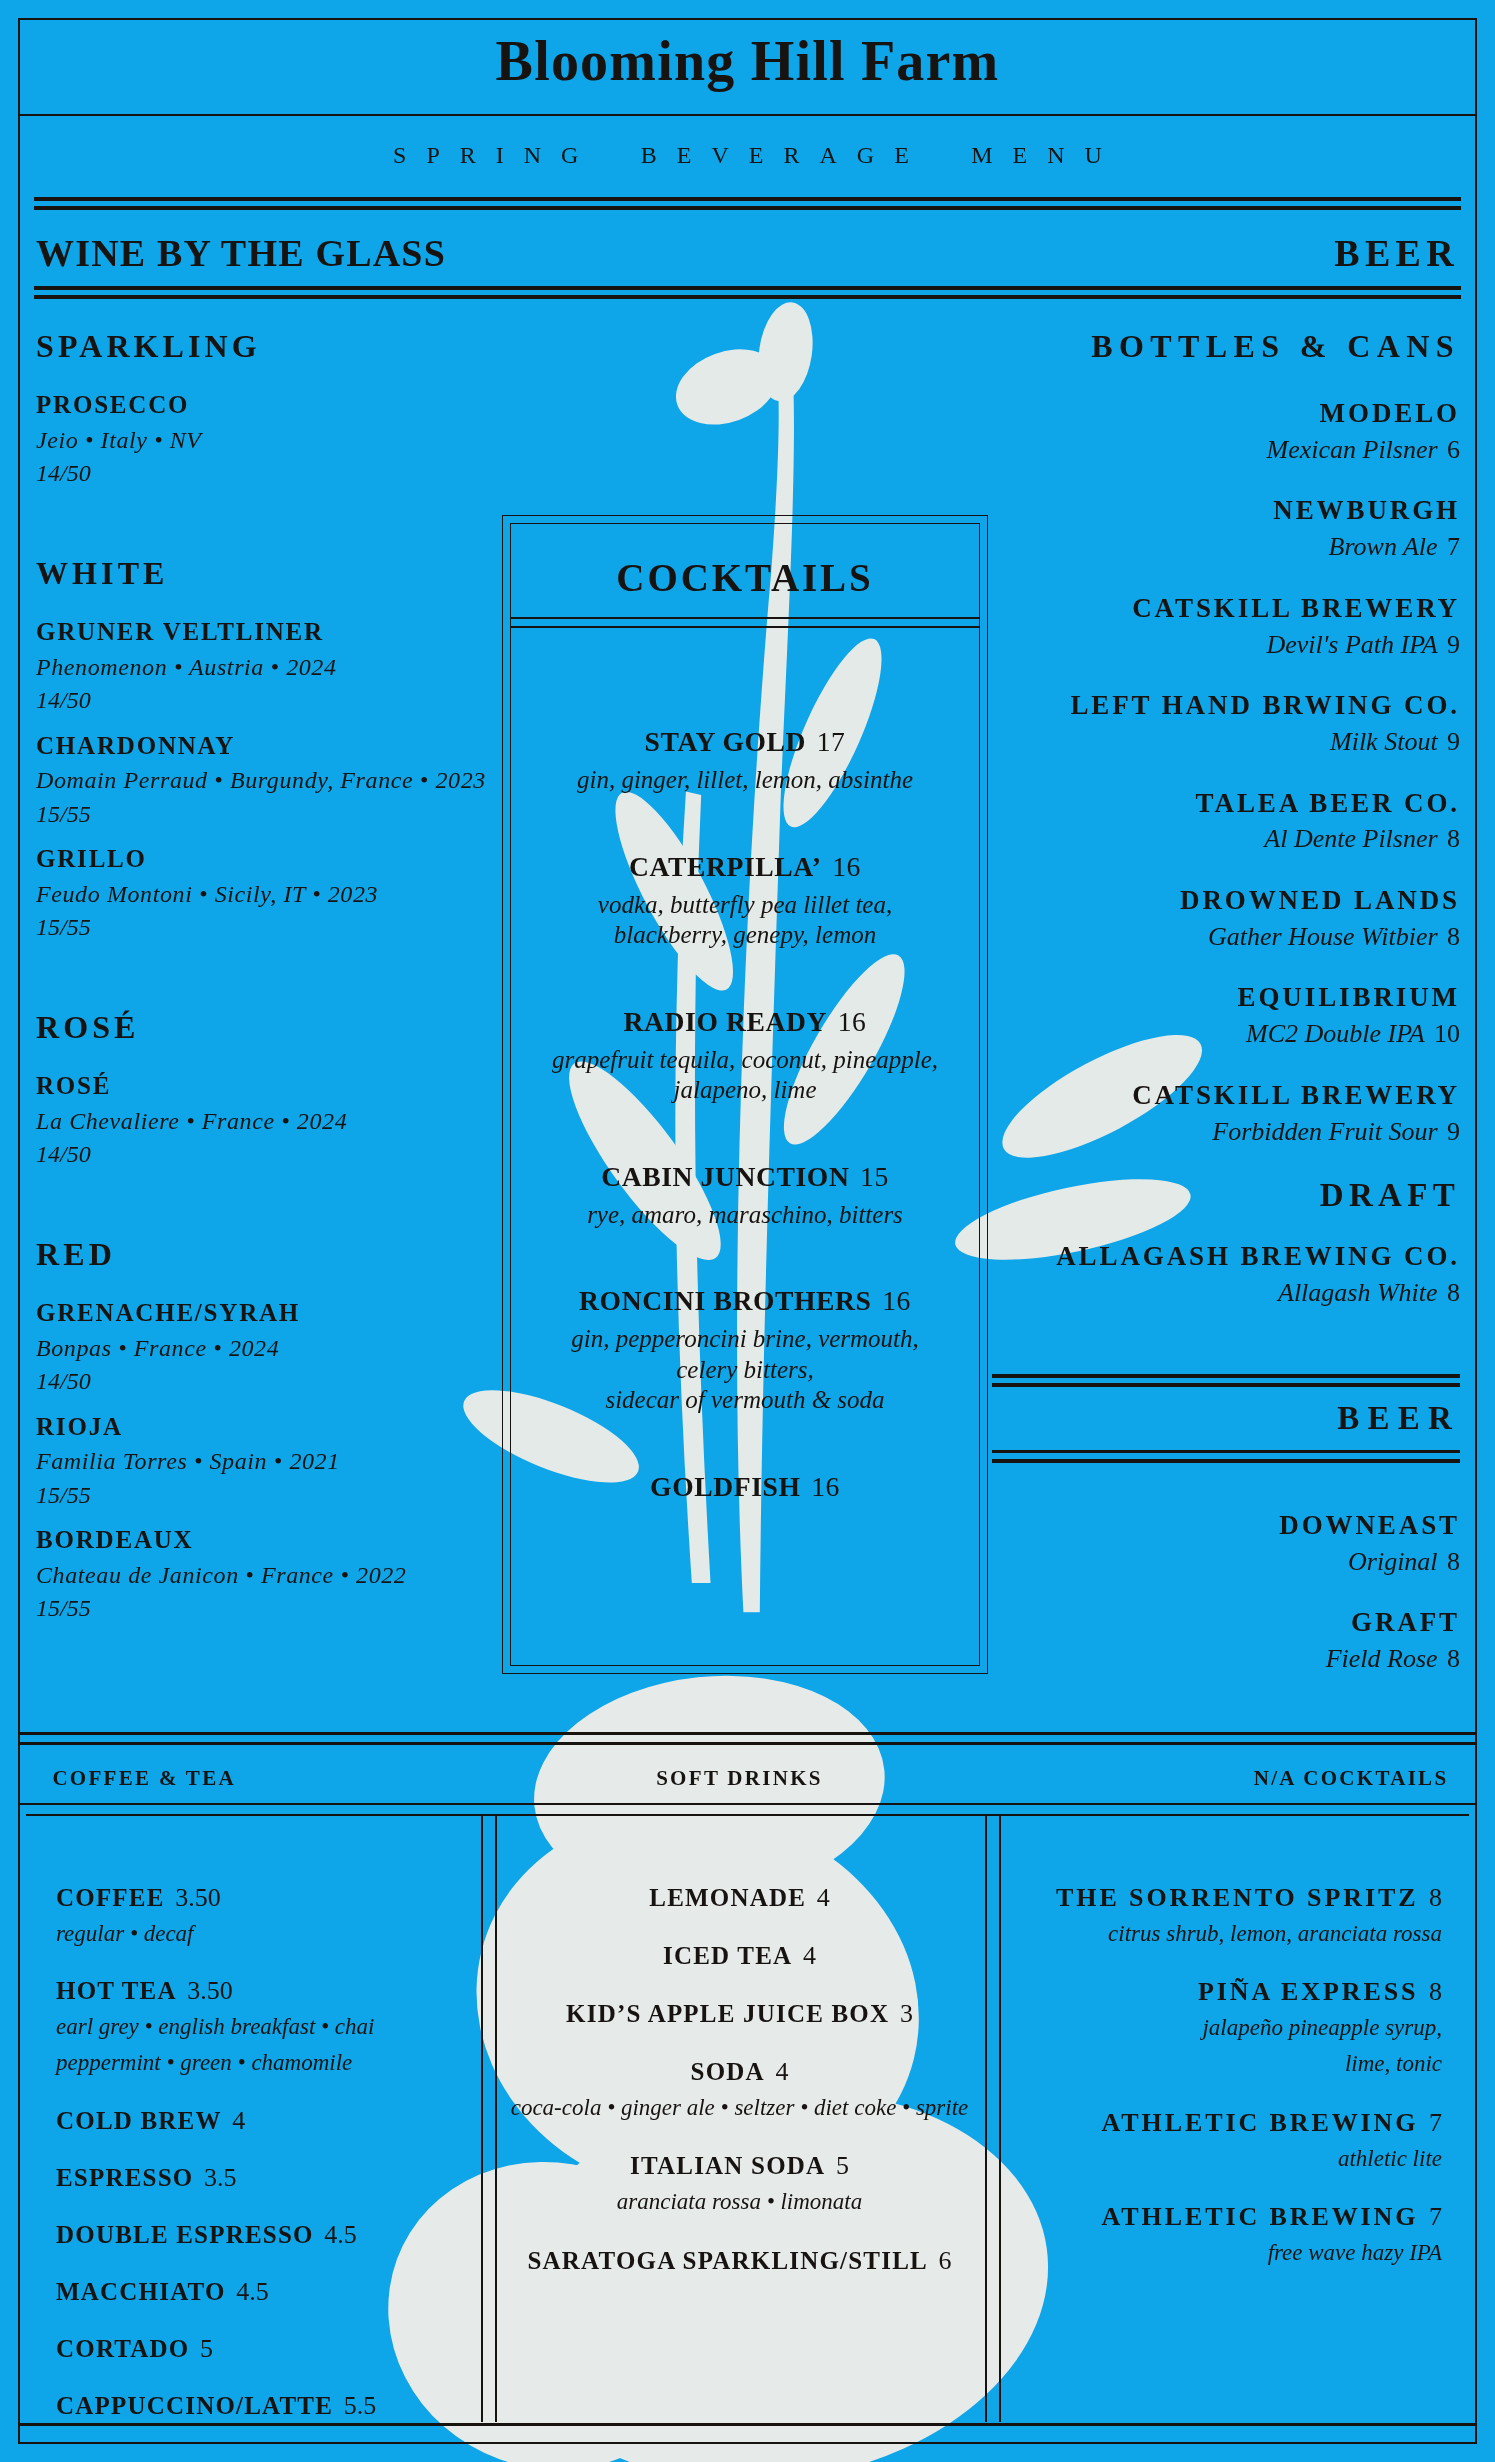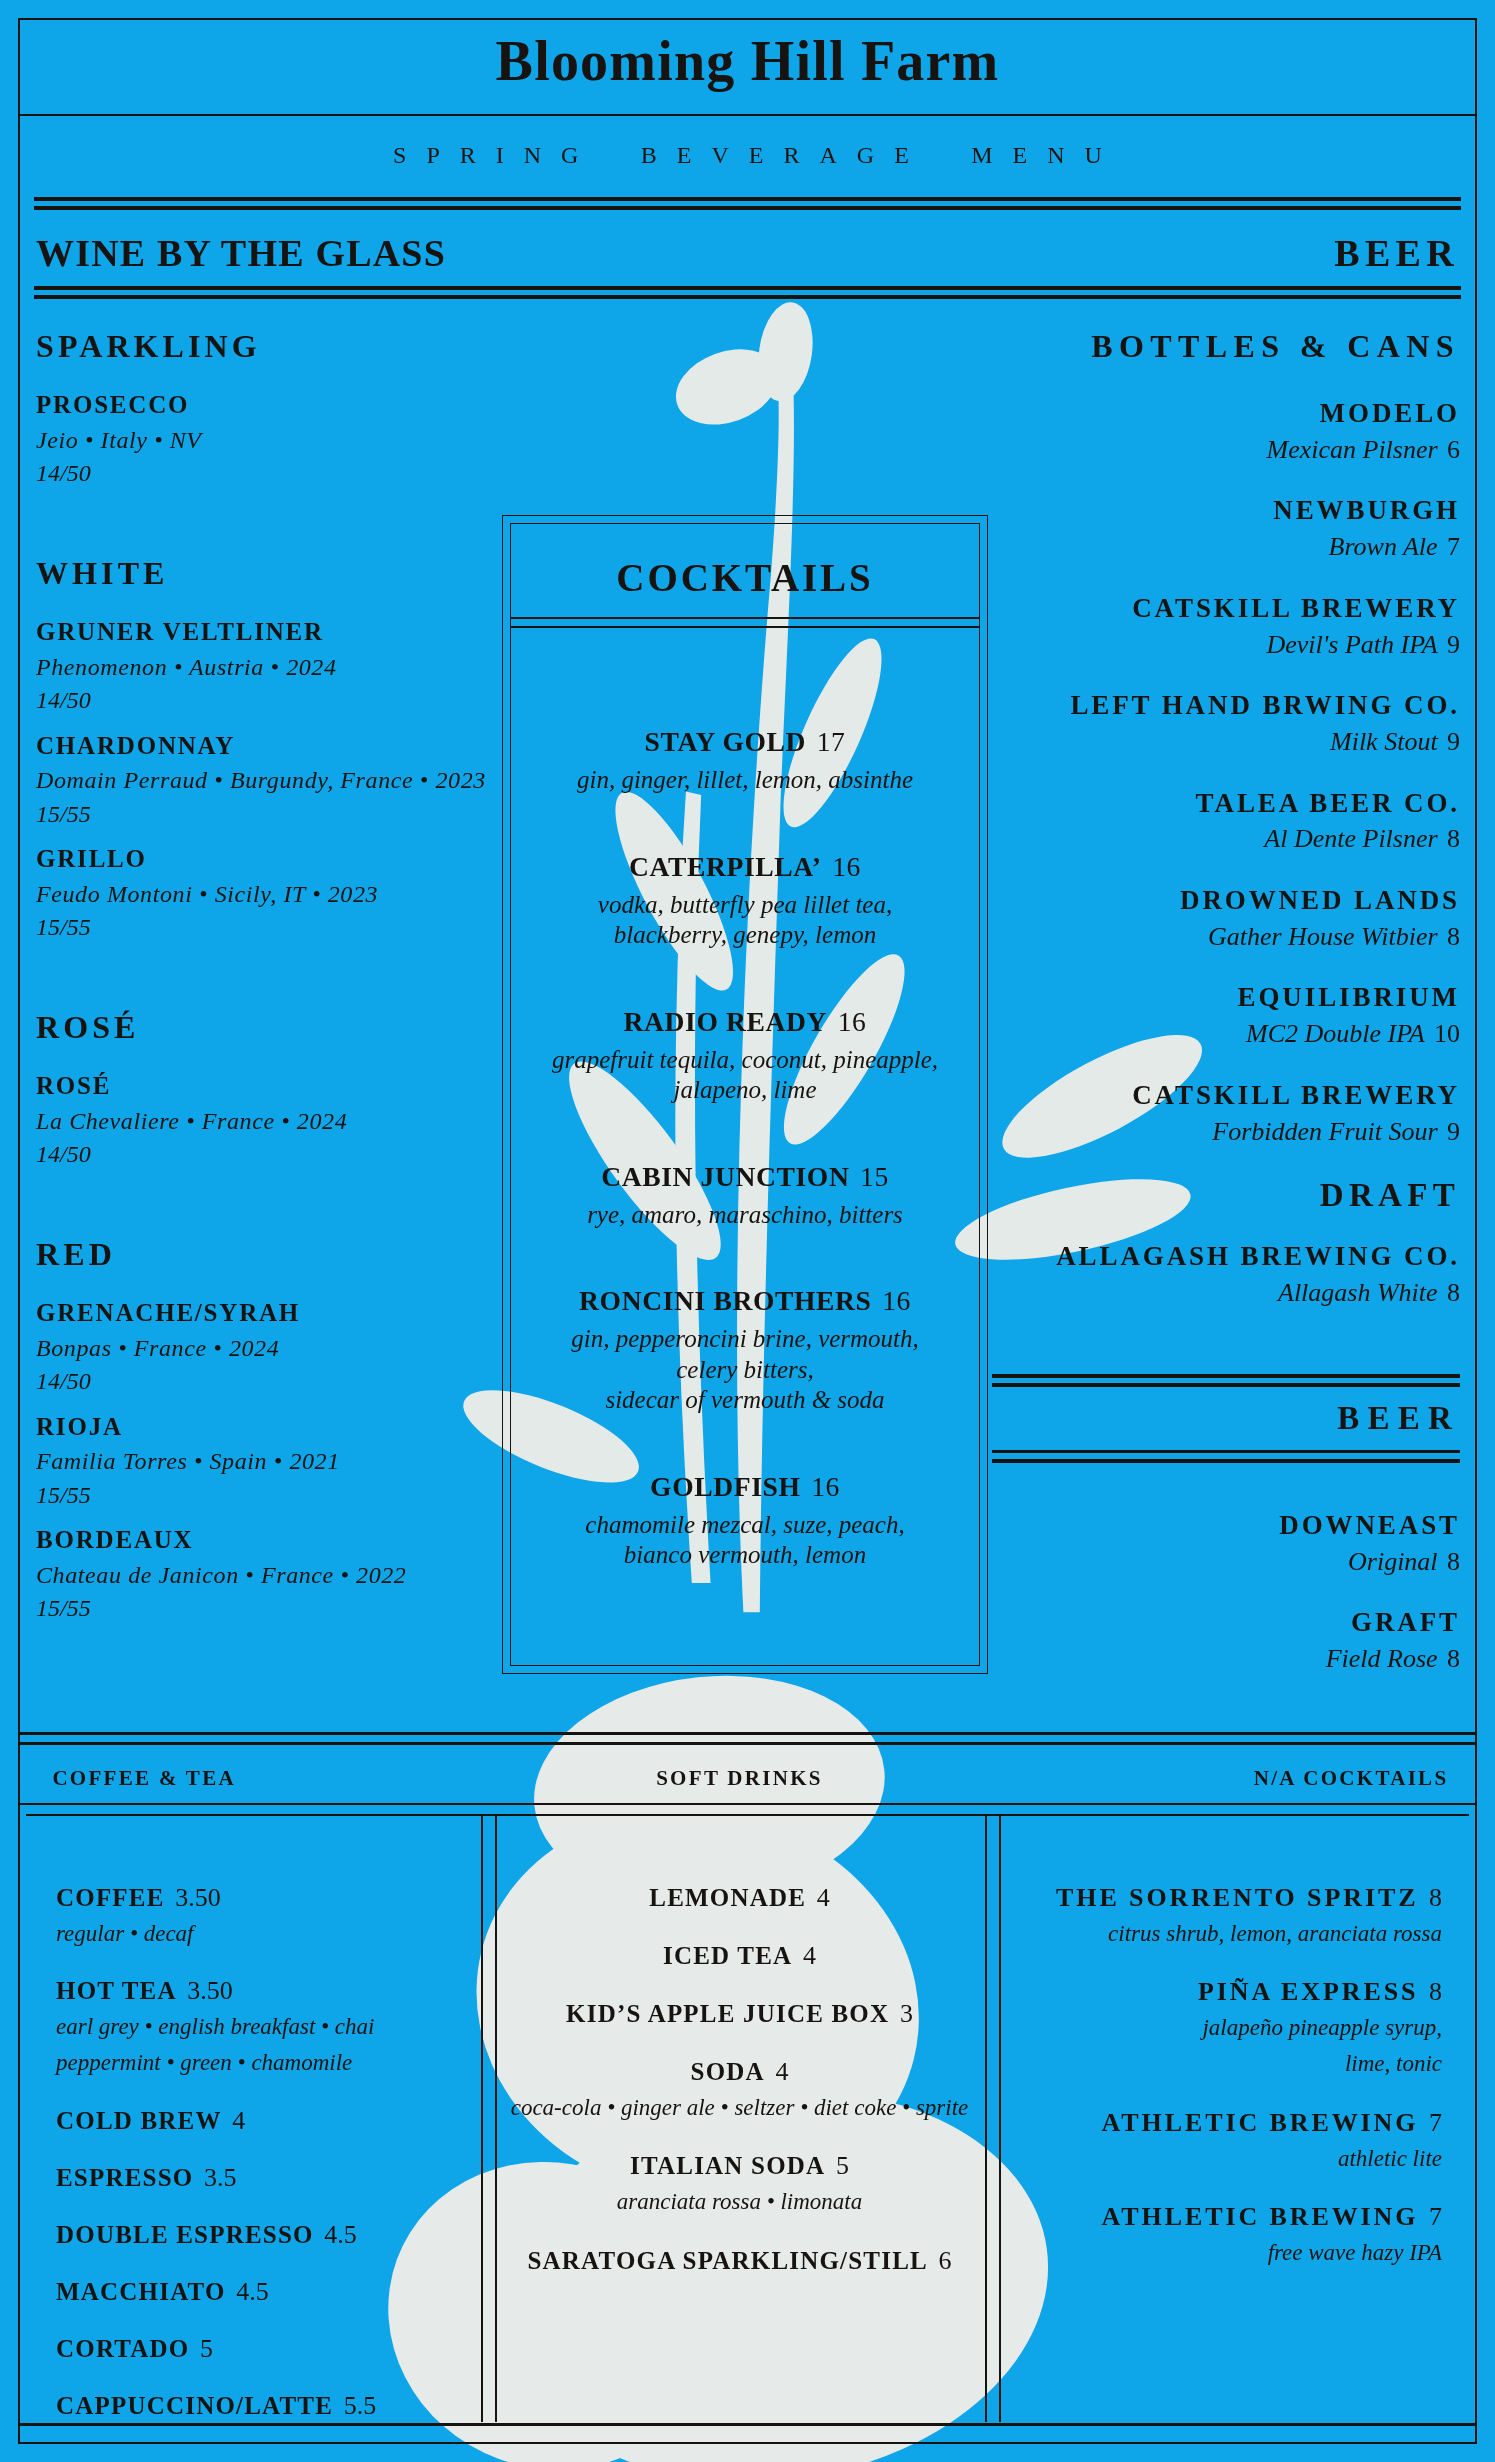--- a/index.html
+++ b/index.html
@@ -270,24 +270,20 @@
                 <div>gin, pepperoncini brine, vermouth,</div>
                 <div>celery bitters,</div>
                 <div>sidecar of vermouth &amp; soda</div>
               </div>
             </div>
 
             <div class="c-item">
               <div class="c-name">
                 <span>GOLDFISH</span><span class="c-price">16</span>
               </div>
-              <div class="c-ing">
-                <div>chamomile mezcal, suze, peach,</div>
-                <div>bianco vermouth, lemon</div>
-              </div>
             </div>
           </div>
       </div>
     </div>
 
     <div class="right-col">
       <div class="bc-h">BOTTLES &amp; CANS</div>
 
       <div>
 

